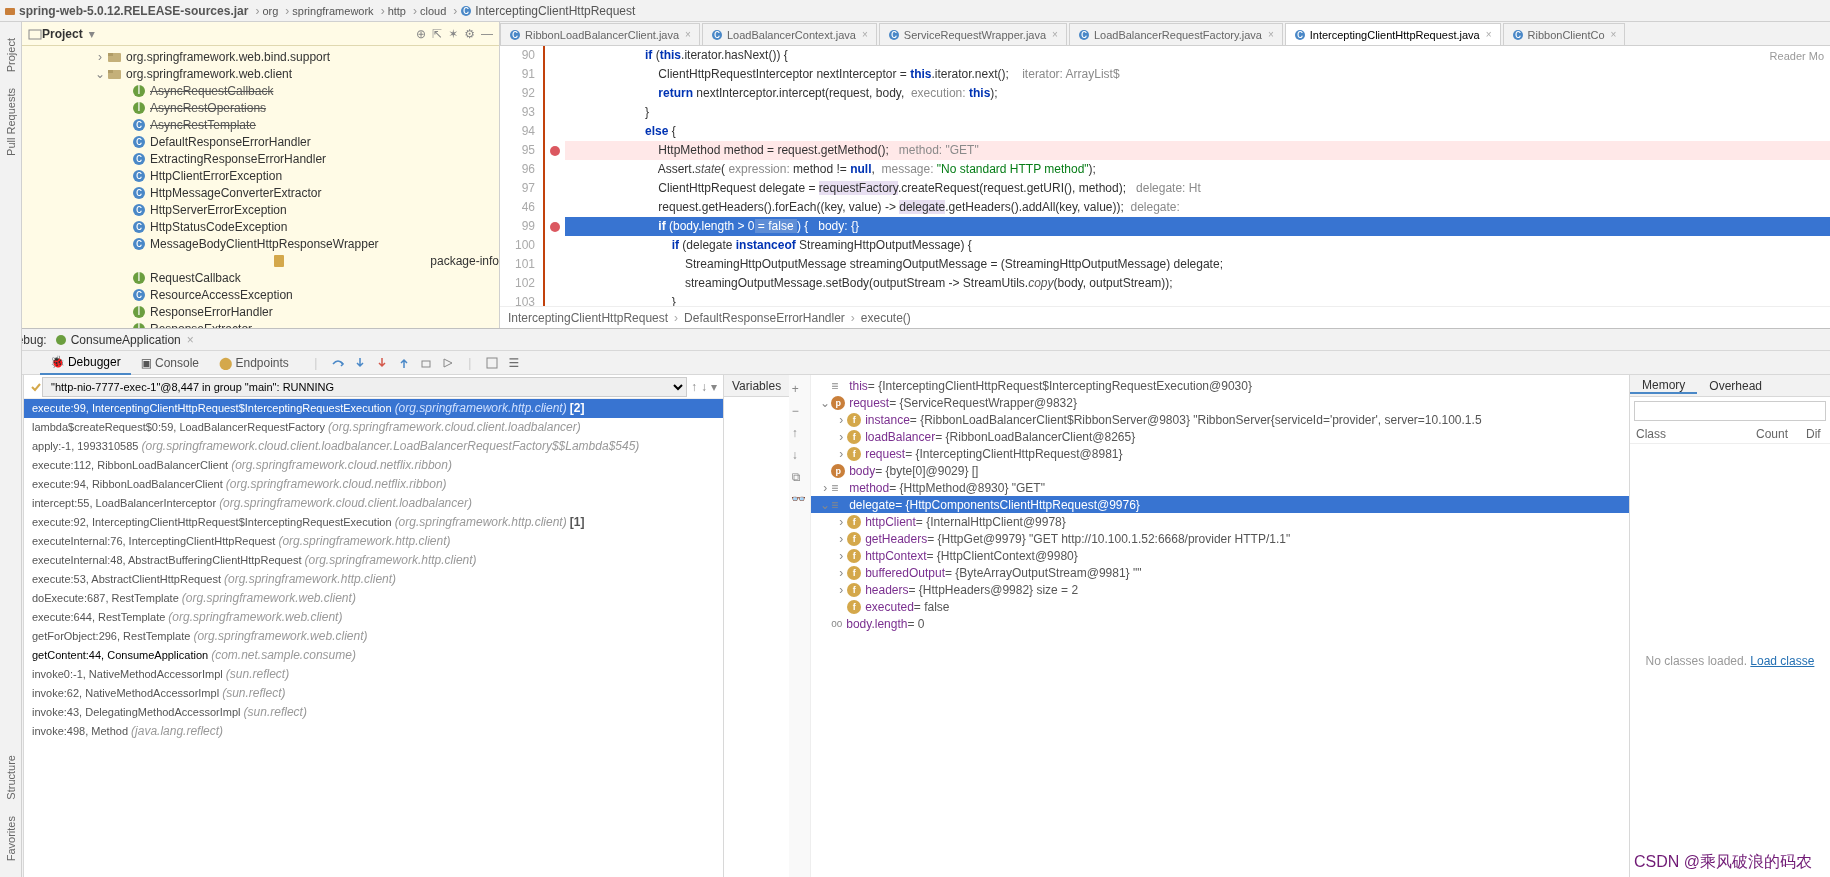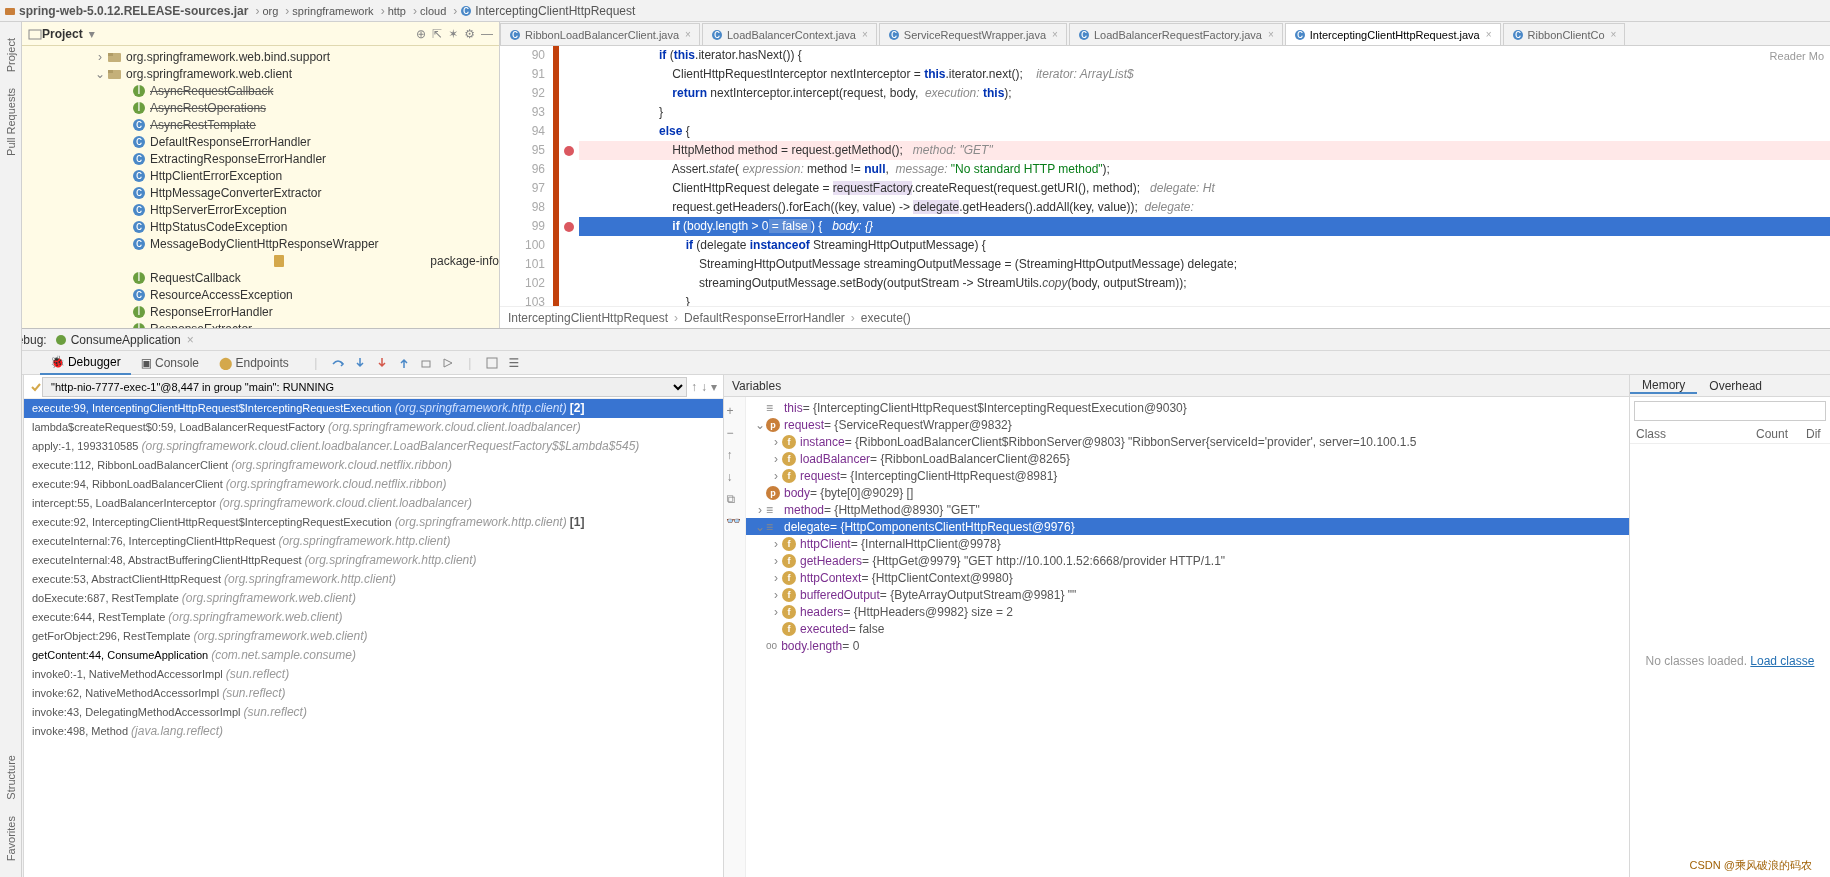--- a/index.html
+++ b/index.html
@@ -21,33 +21,33 @@
 .tree-item .tw{width:12px;text-align:center;color:#888;margin-right:2px}
 .tree-item .ico{width:14px;height:14px;margin-right:4px;display:flex;align-items:center;justify-content:center}
 .tree-item.strike span.name{text-decoration:line-through;color:#555}
 .editor{flex:1;display:flex;flex-direction:column;background:#fff}
 .tabs{height:24px;display:flex;align-items:flex-end;background:#f2f2f2;border-bottom:1px solid #d0d0d0;overflow:hidden}
 .tab{height:22px;display:flex;align-items:center;padding:0 8px;font-size:11px;border:1px solid #d0d0d0;border-bottom:none;margin-right:2px;background:#f2f2f2;color:#666;cursor:pointer}
 .tab.active{background:#fff;color:#000}
 .tab .x{margin-left:6px;color:#aaa;font-size:10px}
 .code{flex:1;display:flex;font-family:Consolas,monospace;font-size:13px;overflow:hidden;position:relative}
 .reader{position:absolute;right:6px;top:4px;font-size:11px;color:#999}
-.gut{width:59px;text-align:right;padding-right:8px;color:#aaa;background:#fff;border-right:6px solid #c2410c}
+.gut{width:45px;text-align:right;padding-right:8px;color:#aaa;background:#fff;border-right:2px solid #c2410c}
 .gut .ln{height:19px;line-height:19px}
 .bpcol{width:20px;background:#fff}
 .bpcol .bp{height:19px;display:flex;align-items:center;justify-content:center}
 .bpcol .dot{width:10px;height:10px;border-radius:50%;background:#db5860}
 .src{flex:1;background:#fff;white-space:pre}
 .src .line{height:19px;line-height:19px;padding-left:40px}
 .src .hl{background:#3874d1;color:#fff}
 .src .hlred{background:#ffe8e8}
 .kw{color:#0033b3;font-weight:bold}
 .str{color:#067d17}
 .fn{font-style:italic;color:#555}
-.cm{color:#8a8a8a;font-style:italic}
+.cm{color:#8a8a8a;}
 .hl .kw,.hl .fn,.hl .str,.hl .cm{color:#fff}
 .hl .tag{background:#5e8dd6}
 .crumb2{height:22px;border-top:1px solid #eee;display:flex;align-items:center;padding:0 8px;font-size:11px;color:#666}
 .crumb2 .sep{margin:0 6px;color:#aaa}
 .debug{height:549px;border-top:1px solid #c0c0c0;display:flex;flex-direction:column;background:#fff}
 .dbg-hdr{height:22px;display:flex;align-items:center;padding:0 8px;font-size:11px;border-bottom:1px solid #d8d8d8;background:#f2f2f2}
 .dbg-hdr .lbl{margin-right:8px}
 .dbg-tabs{height:24px;display:flex;align-items:center;padding:0 40px;background:#f2f2f2;border-bottom:1px solid #d8d8d8}
 .dbg-tab{padding:4px 10px;font-size:11px;cursor:pointer;color:#555}
 .dbg-tab.active{border-bottom:2px solid #4a88c7;color:#000}
@@ -63,21 +63,21 @@
 .fr-sel{height:24px;display:flex;align-items:center;padding:0 6px;border-bottom:1px solid #eee}
 .fr-sel select{flex:1;font-size:11px;border:1px solid #ccc;height:20px;padding:0 4px}
 .fr-sel .sico{margin-left:4px;color:#888;cursor:pointer}
 .fr-list{flex:1;overflow:auto}
 .fr-item{padding:1px 8px;font-size:11px;cursor:pointer;color:#555;white-space:nowrap;overflow:hidden;text-overflow:ellipsis;line-height:17px}
 .fr-item.sel{background:#3874d1;color:#fff}
 .fr-item .pkg{color:#999;font-style:italic}
 .fr-item.sel .pkg{color:#d0e0ff}
 .fr-item .badge{font-weight:bold}
 .fr-item.dark{color:#000}
-.vars{flex:1;display:flex;flex-direction:column;border-right:1px solid #d8d8d8}
+.vars{flex:1;display:flex;flex-direction:row;border-right:1px solid #d8d8d8}
 .vars-col{width:22px;background:#f9f9f9;border-right:1px solid #eee;display:flex;flex-direction:column;align-items:center;padding-top:4px}
 .vars-col .b{width:16px;height:16px;margin:3px 0;color:#888;cursor:pointer}
 .vars-hdr{height:22px;display:flex;align-items:center;padding:0 8px;font-size:11px;background:#f2f2f2;border-bottom:1px solid #d8d8d8}
 .vars-body{flex:1;display:flex;overflow:hidden}
 .vars-tree{flex:1;overflow:auto;padding:2px 0}
 .v-item{display:flex;align-items:center;font-size:11px;padding:0 4px;height:17px;cursor:pointer;white-space:nowrap}
 .v-item.sel{background:#3874d1;color:#fff}
 .v-item .tw{width:12px;text-align:center;color:#888}
 .v-item .ic{width:14px;height:14px;border-radius:50%;margin-right:4px;display:flex;align-items:center;justify-content:center;font-size:9px;color:#fff;font-weight:bold}
 .v-item .ic.p{background:#c97f3a}
@@ -89,21 +89,21 @@
 .v-item .oo{color:#888;font-size:10px;margin-right:4px}
 .mem{width:200px;display:flex;flex-direction:column}
 .mem-hdr{height:22px;display:flex;align-items:center;background:#f2f2f2;border-bottom:1px solid #d8d8d8;font-size:11px}
 .mem-hdr .t{padding:0 12px;cursor:pointer}
 .mem-hdr .t.active{border-bottom:2px solid #4a88c7}
 .mem input{margin:4px;height:20px;border:1px solid #ccc;padding:0 4px;font-size:11px}
 .mem .cols{display:flex;border-bottom:1px solid #eee;font-size:11px;color:#666}
 .mem .cols .c{flex:1;padding:2px 6px}
 .mem .msg{flex:1;display:flex;align-items:center;justify-content:center;font-size:11px;color:#999;text-align:center;padding:0 10px}
 .mem .msg a{color:#2470b3}
-.watermark{position:fixed;right:18px;bottom:4px;font-size:11px;color:#a16207}
+.watermark{position:fixed;right:18px;bottom:4px;font-size:16px;color:#701a75}
 .left2{width:22px;background:#f2f2f2;border-right:1px solid #d0d0d0;display:flex;flex-direction:column;align-items:center;justify-content:flex-end;padding-bottom:8px}
 .left2 .glabel{writing-mode:vertical-rl;transform:rotate(180deg);font-size:11px;color:#666;margin:8px 0}
 svg{flex-shrink:0}
 </style>
 </head>
 <body>
 
 <div class="topbar">
   <span class="crumb">
       <svg width="12" height="12">
@@ -353,21 +353,21 @@
       <div class="reader">Reader Mo</div>
       <div class="gut" id="gut">
           <div class="ln">90</div>
           <div class="ln">91</div>
           <div class="ln">92</div>
           <div class="ln">93</div>
           <div class="ln">94</div>
           <div class="ln">95</div>
           <div class="ln">96</div>
           <div class="ln">97</div>
-          <div class="ln">98</div>
+          <div class="ln">46</div>
           <div class="ln">99</div>
           <div class="ln">100</div>
           <div class="ln">101</div>
           <div class="ln">102</div>
           <div class="ln">103</div>
         </div>
       <div class="bpcol" id="bpcol">
           <div class="bp"></div>
           <div class="bp"></div>
           <div class="bp"></div>

